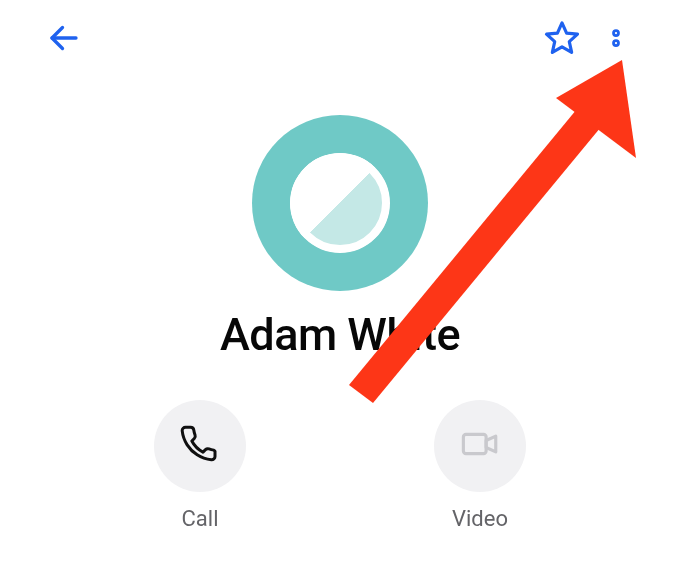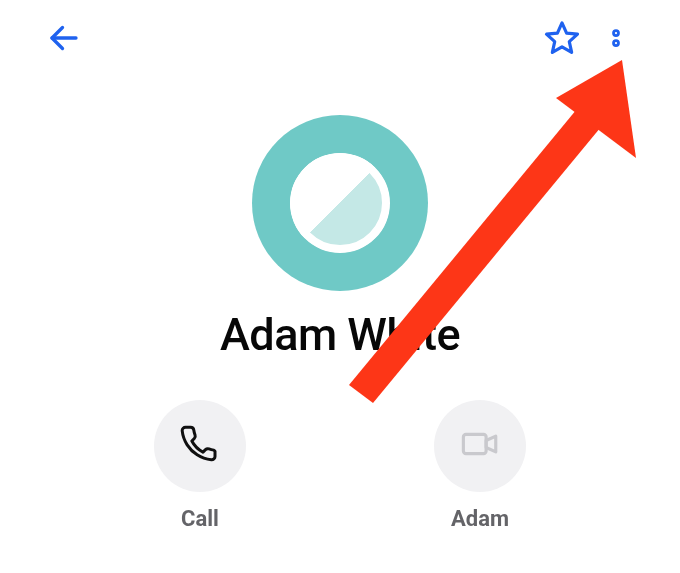--- a/index.html
+++ b/index.html
@@ -103,21 +103,21 @@
     height: 92px;
     border-radius: 50%;
     background: #f1f1f3;
     display: flex;
     align-items: center;
     justify-content: center;
   }
   .action .label {
     font-size: 22px;
     color: #646468;
-    font-weight: 700;
+    font-weight: 400;
   }
 
   .annotation-arrow {
     position: absolute;
     pointer-events: none;
   }
 </style>
 </head>
 <body>
 
@@ -173,21 +173,21 @@
 
   <div class="action">
     <div class="circle">
       <span>
         <svg width="42" height="42" viewBox="0 0 24 24" fill="none" stroke="#c9c9cd" stroke-width="1.8" stroke-linecap="round" stroke-linejoin="round">
           <rect x="2.5" y="6.5" width="13" height="11" rx="1.5"></rect>
           <polygon points="15.5 10 21 7.5 21 16.5 15.5 14"></polygon>
         </svg>
       </span>
     </div>
-    <div class="label">Adam</div>
+    <div class="label">Video</div>
   </div>
 
 </div>
 
 <svg class="annotation-arrow" width="680" height="573" viewBox="0 0 680 573" style="left:0;top:0;">
   <defs></defs>
   <g fill="#fd3617">
 
     <polygon points="349,385 373,403 610,116 586,98"></polygon>
 

